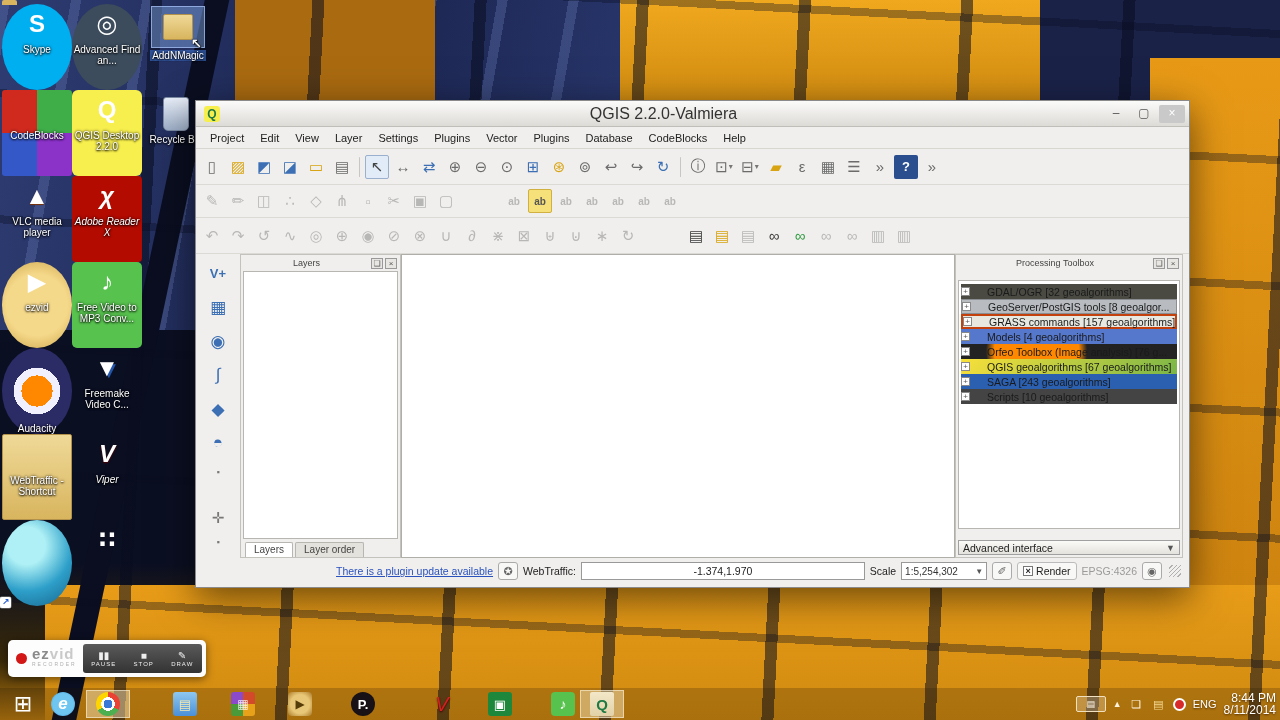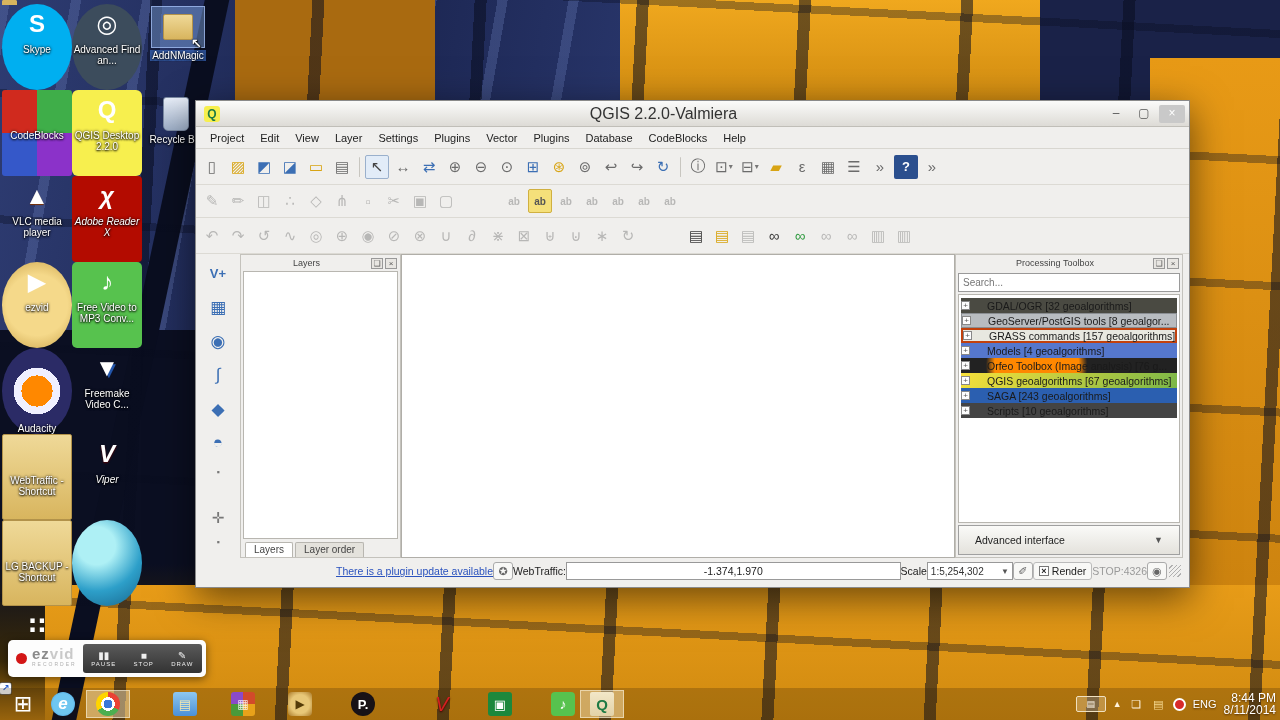--- a/index.html
+++ b/index.html
@@ -130,21 +130,21 @@
     padding-top:6px; gap:8px; }
   .lt-blue { width:26px; height:26px; border-radius:3px; color:#3c6fb4; font-size:17px;
     display:flex; align-items:center; justify-content:center; }
   .lt-blue.tx { font-size:13px; font-weight:bold; }
   .lt-small { width:16px; height:16px; color:#777; font-size:9px; display:flex;
     align-items:center; justify-content:center; }
   .lt-small.big { font-size:15px; margin-top:22px; }
 
   .panel { display:flex; flex-direction:column; background:#f0efed; border:1px solid #c4c2bc; }
   #layers-panel { width:161px; }
-  #processing-panel { width:228px; margin-right:6px; }
+  #processing-panel { width:228px; margin-right:6px;gap:9px; }
   .panel-header { height:16px; display:flex; align-items:center; font-size:9px; color:#444;
     padding:0 3px; }
   .panel-title { flex:1; text-align:center; }
   .panel-hbtn { width:12px; height:11px; border:1px solid #999; background:#e8e6e2;
     font-size:8px; line-height:9px; text-align:center; color:#555; margin-left:2px; }
   .panel-body { flex:1; background:#fff; border:1px solid #b8b6b0; margin:0 2px; overflow:hidden; }
   .panel-tabs { height:18px; display:flex; align-items:flex-end; padding-left:4px; gap:2px; }
   .ptab { font-size:10px; padding:1px 8px 2px; border:1px solid #b8b6b0; border-bottom:none;
     background:#e4e2dc; color:#444; border-radius:2px 2px 0 0; }
   .ptab.active { background:#fff; }
@@ -159,29 +159,29 @@
   .ticon { width:11px; height:11px; border-radius:2px; flex:0 0 auto; }
   .i-gdal { background:#4a4a42; }
   .i-geoserver { background:#b8bcc0; border:1px solid #8a8e92; }
   .i-grass { background:#e8e8e0; border:2px solid #c2410c; }
   .i-models { background:#5577cc; }
   .i-orfeo { background:radial-gradient(circle at 35% 50%, #ff8800 0 30%, #222 36%); }
   .i-qgis { background:linear-gradient(135deg,#f8e03a,#7ab648); }
   .i-saga { background:#2b5fb0; }
   .i-scripts { background:#444; }
   .tree-label { font-size:10.5px; color:#1a1a1a; white-space:nowrap; overflow:hidden; }
-  .panel-footer { height:30px; margin:2px; border:1px solid #a0a0a0;
+  .panel-footer { height:15px; margin:2px; border:1px solid #a0a0a0;
     background:linear-gradient(180deg,#fafaf8,#e4e2dc); display:flex; align-items:center;
-    font-size:10.5px; color:#222; padding:0 16px; }
+    font-size:10.5px; color:#222; padding:0 4px; }
   .panel-footer .flabel { flex:1; }
   .panel-footer .fdd { font-size:9px; color:#555; }
 
   #map-canvas { flex:1; background:#fff; border:1px solid #b0aea8; }
 
-  .statusbar { height:26px; display:flex; align-items:center; padding:0 8px;
+  .statusbar { height:26px; display:flex; align-items:center; gap:5px; padding:0 8px;
     font-size:10.5px; color:#333; }
   .plugin-link { margin-left:132px; color:#2a52be; text-decoration:underline; font-size:10.5px; }
   .sb-iconbtn { width:20px; height:18px; border:1px solid #aaa; border-radius:3px; background:#f8f8f6;
     text-align:center; line-height:17px; font-size:11px; color:#666; }
   .sb-label { font-size:10.5px; color:#222; }
   .coord-input { flex:1; height:18px; border:1px solid #999; background:#fff; text-align:center;
     font-size:10.5px; color:#222; font-family:"Liberation Sans","DejaVu Sans",sans-serif; }
   .scale-combo { width:86px; height:18px; border:1px solid #999; background:#fff; display:flex;
     align-items:center; padding:0 3px; }
   .scale-combo .scv { flex:1; font-size:10px; }
@@ -290,24 +290,20 @@
     <div class="dicon-img">▼</div>
     <div class="dicon-label">Freemake Video C...</div>
   </div>
     <div class="dicon ic-folder sc">
     <div class="dicon-img"></div>
     <div class="dicon-label">WebTraffic - Shortcut</div>
   </div>
     <div class="dicon ic-viper sc">
     <div class="dicon-img">V</div>
     <div class="dicon-label">Viper</div>
-  </div>
-    <div class="dicon ic-folder sc">
-    <div class="dicon-img"></div>
-    <div class="dicon-label">LG BACKUP - Shortcut</div>
   </div>
     <div class="dicon ic-globe sc">
     <div class="dicon-img"></div>
     <div class="dicon-label"></div>
   </div>
     <div class="dicon ic-net sc">
     <div class="dicon-img">∷</div>
     <div class="dicon-label"></div>
   </div>
   </div>
@@ -489,21 +485,20 @@
     </div>
 
     <div id="map-canvas"></div>
 
     <div class="panel" id="processing-panel">
       <div class="panel-header">
         <span class="panel-title">Processing Toolbox</span>
         <span class="panel-hbtn">❏</span>
         <span class="panel-hbtn">×</span>
       </div>
-      <input class="search-box" placeholder="Search..." style="">
       <div class="panel-body">
         <div class="tree">
 
         <div class="tree-row i-gdal">
             <span class="expand"></span>
             <span class="ticon"></span>
             <span class="tree-label">GDAL/OGR [32 geoalgorithms]</span>
           </div>
             <div class="tree-row i-geoserver">
             <span class="expand"></span>
@@ -557,21 +552,21 @@
     <span class="sb-label">Scale</span>
     <span class="scale-combo">
       <span class="scv">1:5,254,302</span>
       <span class="sdd">▼</span>
     </span>
     <span class="sb-iconbtn">✐</span>
     <span class="render-box">
       <span class="cb">×</span>
       <span class="sb-label">Render</span>
     </span>
-    <span class="crs-text">STOP:4326</span>
+    <span class="crs-text">EPSG:4326</span>
     <span class="sb-iconbtn">◉</span>
     <span class="grip"></span>
   </div>
 </div>
 
 <div id="taskbar">
   <div>
 
   <div class="tb-item tb-start">
       <span class="tb-glyph">⊞</span>

